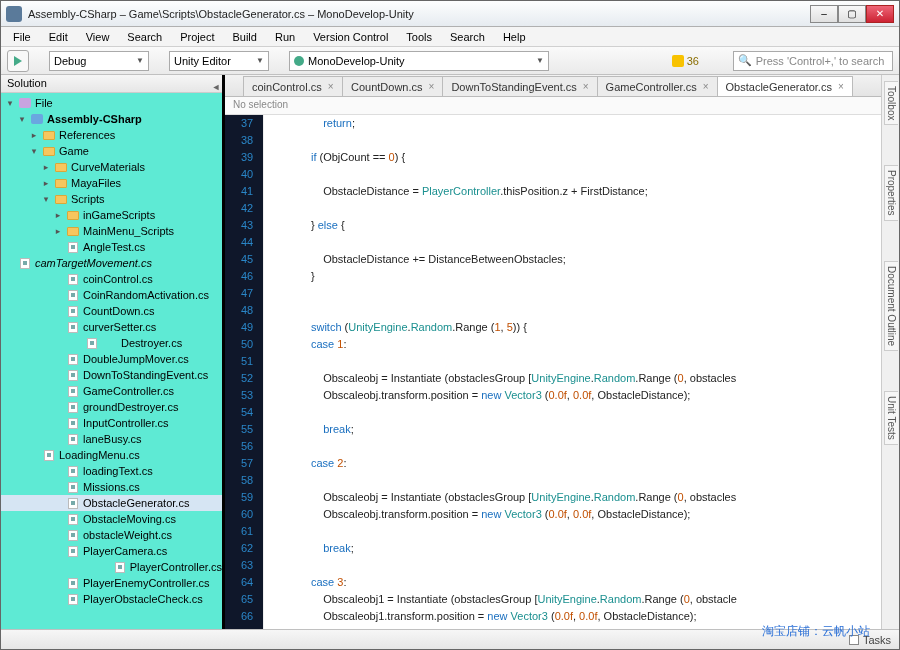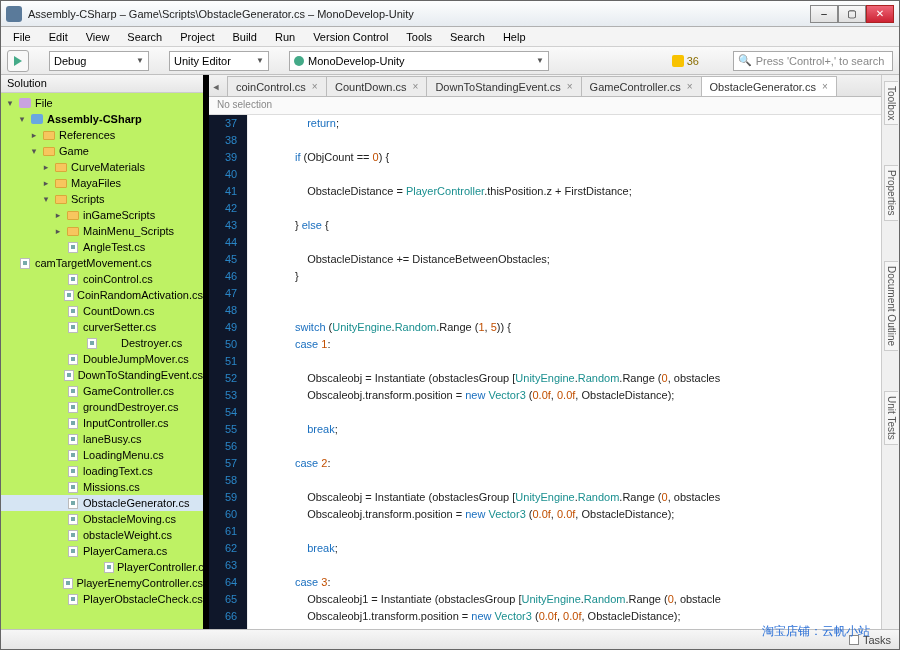--- a/index.html
+++ b/index.html
@@ -15,21 +15,21 @@
 .toolbar { height: 28px; background: linear-gradient(#fafafa,#eaeaea); display: flex; align-items: center; padding: 0 6px; gap: 20px; border-bottom: 1px solid #c0c0c0; }
 .play-btn { width: 22px; height: 22px; border: 1px solid #aaa; border-radius: 3px; background: #f8f8f8; display: flex; align-items: center; justify-content: center; cursor: pointer; }
 .play-btn svg { width: 10px; height: 10px; }
 .combo { height: 20px; border: 1px solid #aaa; background: #fff; display: flex; align-items: center; padding: 0 4px; cursor: pointer; min-width: 100px; justify-content: space-between; }
 .combo-arrow { font-size: 8px; color: #555; }
 .devcombo { flex: 1; max-width: 260px; }
 .warn-badge { margin-left: auto; display: flex; align-items: center; gap: 3px; color: #8a6d00; padding: 0 6px; }
 .warn-ico { width: 12px; height: 12px; background: #f8c200; border-radius: 2px; }
 .search-box { height: 20px; border: 1px solid #aaa; background: #fff; display: flex; align-items: center; padding: 0 4px; min-width: 160px; color: #888; gap: 4px; margin-left: 8px; }
 .body { flex: 1; display: flex; overflow: hidden; }
-.sidebar { width: 208px; background: #bef264; border-right: 6px solid #000000; display: flex; flex-direction: column; }
+.sidebar { width: 224px; background: #5eead4; border-right: 3px solid #000000; display: flex; flex-direction: column; }
 .sidebar-header { height: 18px; background: linear-gradient(#f6f6f6,#e6e6e6); padding: 2px 6px; border-bottom: 1px solid #ccc; font-weight: 500; }
 .tree { flex: 1; overflow-y: auto; overflow-x: hidden; padding: 2px 0; }
 .tree-row { display: flex; align-items: center; height: 16px; padding-left: 4px; cursor: pointer; white-space: nowrap; }
 .tree-row.selected { background: #d6e5f3; }
 .tw { display: inline-block; width: 10px; text-align: center; color: #555; font-size: 9px; }
 .ico { width: 14px; height: 12px; margin: 0 3px; display: inline-flex; align-items: center; justify-content: center; }
 .ico-folder { background: #f7c65e; border: 1px solid #d9a83a; border-radius: 1px; width: 12px; height: 9px; }
 .ico-proj { background: #6aa7e0; border-radius: 2px; width: 12px; height: 10px; }
 .ico-cs { background: #fff; border: 1px solid #bbb; width: 10px; height: 11px; position: relative; }
 .ico-cs::after { content:""; position:absolute; top:2px; left:2px; width:4px; height:4px; background:#7aa; }
@@ -177,21 +177,21 @@
           </span>
           <span>MainMenu_Scripts</span>
         </div>
         <div class="tree-row" style="padding-left: 52px;">
           <span class="tw"></span>
           <span class="ico">
             <span class="ico-cs"></span>
           </span>
           <span>AngleTest.cs</span>
         </div>
-        <div class="tree-row" style="">
+        <div class="tree-row" style=" font-style: italic;">
           <span class="tw"></span>
           <span class="ico">
             <span class="ico-cs"></span>
           </span>
           <span>camTargetMovement.cs</span>
         </div>
         <div class="tree-row" style="padding-left: 52px;">
           <span class="tw"></span>
           <span class="ico">
             <span class="ico-cs"></span>
@@ -261,21 +261,21 @@
           </span>
           <span>InputController.cs</span>
         </div>
         <div class="tree-row" style="padding-left: 52px;">
           <span class="tw"></span>
           <span class="ico">
             <span class="ico-cs"></span>
           </span>
           <span>laneBusy.cs</span>
         </div>
-        <div class="tree-row" style="padding-left: 52px;">
+        <div class="tree-row" style="padding-left: 28px;">
           <span class="tw"></span>
           <span class="ico">
             <span class="ico-cs"></span>
           </span>
           <span>LoadingMenu.cs</span>
         </div>
         <div class="tree-row" style="padding-left: 52px;">
           <span class="tw"></span>
           <span class="ico">
             <span class="ico-cs"></span>

